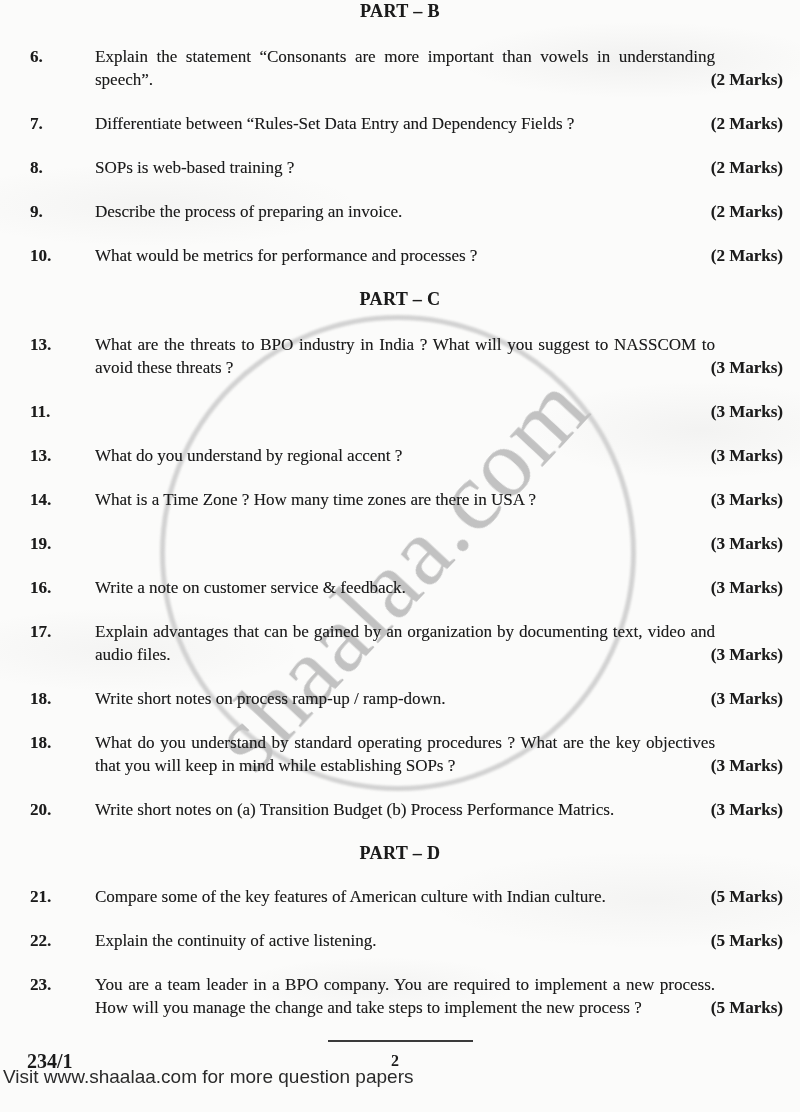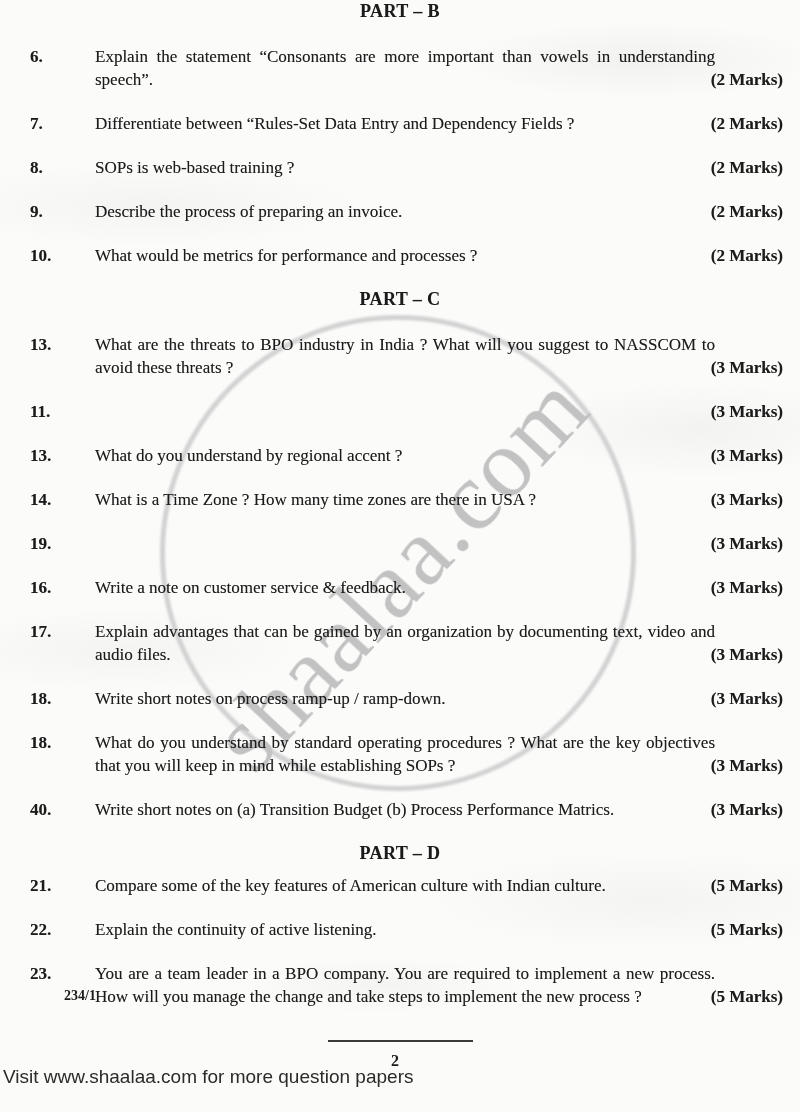--- a/index.html
+++ b/index.html
@@ -53,21 +53,21 @@
   }
   .part-heading {
     text-align: center;
     font-size: 18px;
     font-weight: 700;
     letter-spacing: 0.4px;
     margin: 12px 0 22px 0;
     line-height: 23px;
   }
   .section-0 .part-heading { margin-top: 0; }
-  .section-2 .part-heading { margin-top: 20px; margin-bottom: 9px; }
+  .section-2 .part-heading { margin-top: 20px; margin-bottom: 20px; }
 
   .question {
     display: flex;
     position: relative;
     margin-bottom: 21px;
     font-size: 17px;
     line-height: 23px;
   }
   .qnum {
     flex: 0 0 95px;
@@ -92,24 +92,23 @@
   
   .end-divider {
     position: absolute;
     left: 328px; top: 1040px;
     width: 145px; height: 2px;
     background: #3a3a3a;
     z-index: 2;
   }
   .footer-code {
     position: absolute;
-    left: 27px; top: 988px;
-    font-size: 14px; font-weight: 700;
-    z-index: 2;
-    margin-left: 37px;
+    left: 27px; top: 1050px;
+    font-size: 20px; font-weight: 700;
+    z-index: 2;
   }
   .footer-page {
     position: absolute;
     left: 391px; top: 1052px;
     font-size: 16px; font-weight: 700;
     z-index: 2;
   }
   .overlay-link {
     position: absolute;
     left: 3px; top: 1066px;
@@ -216,21 +215,21 @@
     <span class="qmarks">(3 Marks)</span>
   </div>
 
   <div class="question">
     <span class="qnum">18.</span>
     <span class="qtext">What do you understand by standard operating procedures ? What are the key objectives that you will keep in mind while establishing SOPs ?</span>
     <span class="qmarks">(3 Marks)</span>
   </div>
 
   <div class="question">
-    <span class="qnum">40.</span>
+    <span class="qnum">20.</span>
     <span class="qtext">Write short notes on (a) Transition Budget (b) Process Performance Matrics.</span>
     <span class="qmarks">(3 Marks)</span>
   </div>
 </div>
   </section>
 
   <section class="part-section section-2">
     <h2 class="part-heading">PART – D</h2>
     <div class="questions">
   <div class="question">

